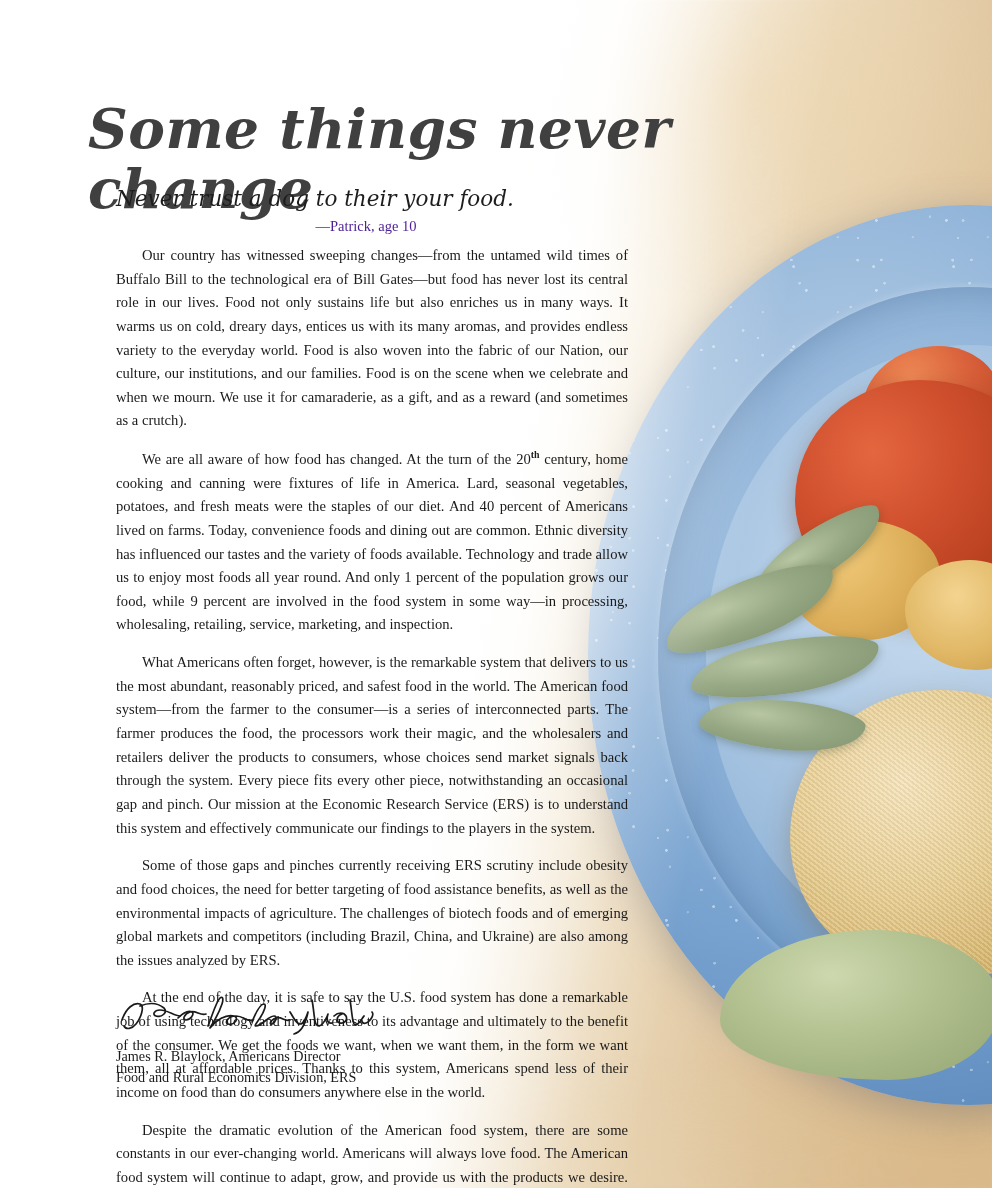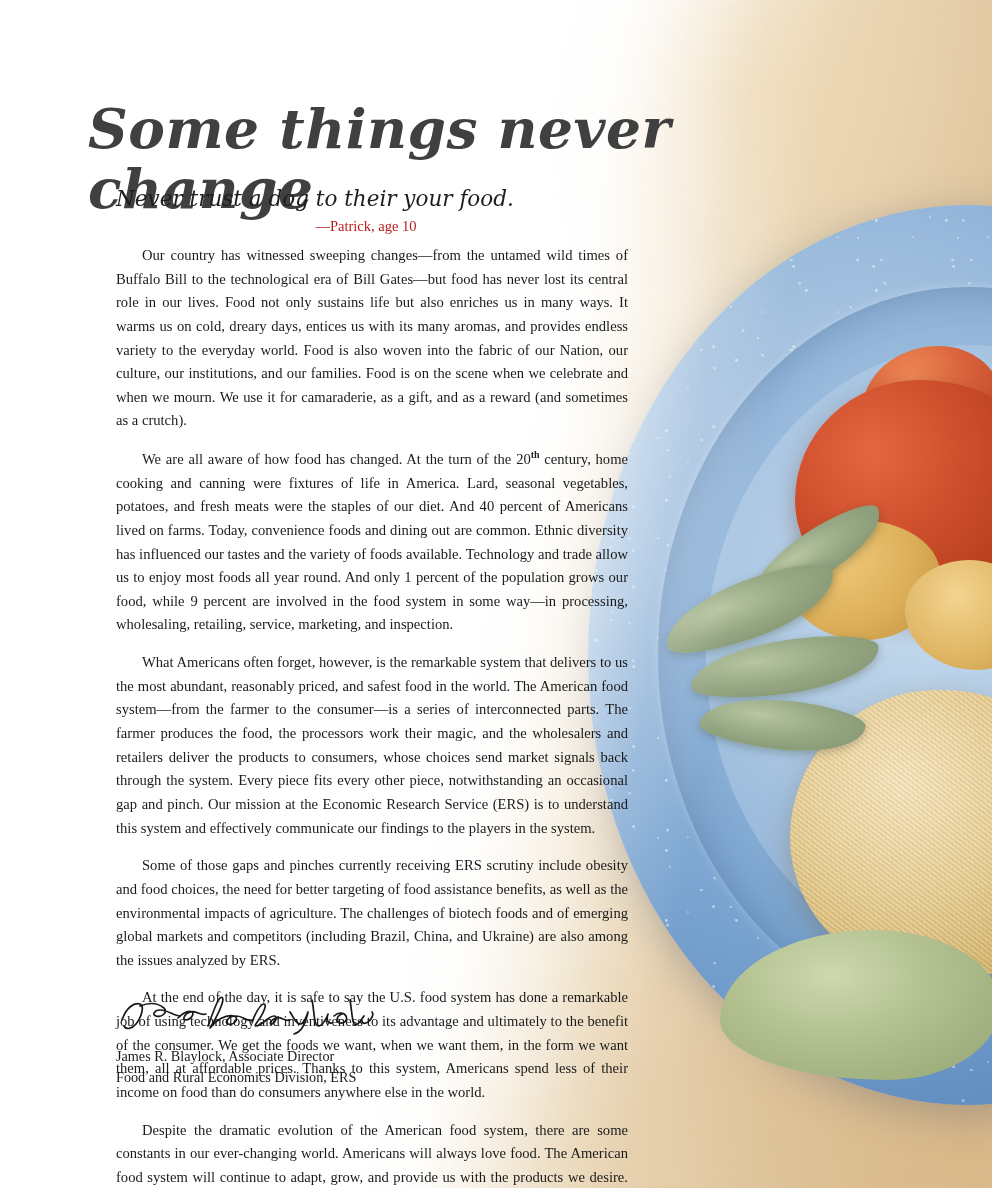--- a/index.html
+++ b/index.html
@@ -192,21 +192,21 @@
     font-size: 21.5px;
     color: #1d1d1d;
   }
   .quote-attrib {
     position: absolute;
     left: 116px; top: 218px;
     width: 500px;
     text-align: center;
     font-family: "Liberation Serif", serif;
     font-size: 14.5px;
-    color: #b91c1c;
+    color: #4c1d95;
   }
   .body-col {
     position: absolute;
     left: 116px; top: 240px;
     width: 512px;
     font-family: "Liberation Serif", serif;
     font-size: 14.6px;
     line-height: 1.62;
     color: #1a1a1a;
     text-align: justify;
@@ -284,18 +284,18 @@
           <path d="M136 32 C140 22, 144 14, 148 14 C151 14, 148 22, 144 28 C140 34, 138 36, 140 36 C146 36, 152 26, 158 26 C162 26, 160 32, 156 34 C153 35, 154 30, 160 28 C166 26, 168 32, 174 30"></path>
           <path d="M174 22 C178 28, 180 34, 184 34 C188 34, 190 28, 192 22 C190 32, 186 42, 178 44"></path>
           <path d="M196 10 C198 20, 198 30, 200 34 C204 40, 210 30, 212 24 C210 30, 212 34, 216 33"></path>
           <path d="M218 26 C222 22, 228 22, 230 26 C232 30, 228 34, 224 33 C220 32, 220 26, 226 24"></path>
           <path d="M234 10 C236 22, 236 30, 238 34 C240 37, 244 32, 248 26 C244 30, 246 36, 252 32 C256 29, 258 24, 256 22"></path>
         </g>
       </svg>
     </div>
 
     <div class="sig-name">
-      <div>James R. Blaylock, Associate Director</div>
+      <div>James R. Blaylock, Americans Director</div>
       <div>Food and Rural Economics Division, ERS</div>
     </div>
 
   </div>
 </div>
 
 </body></html>

